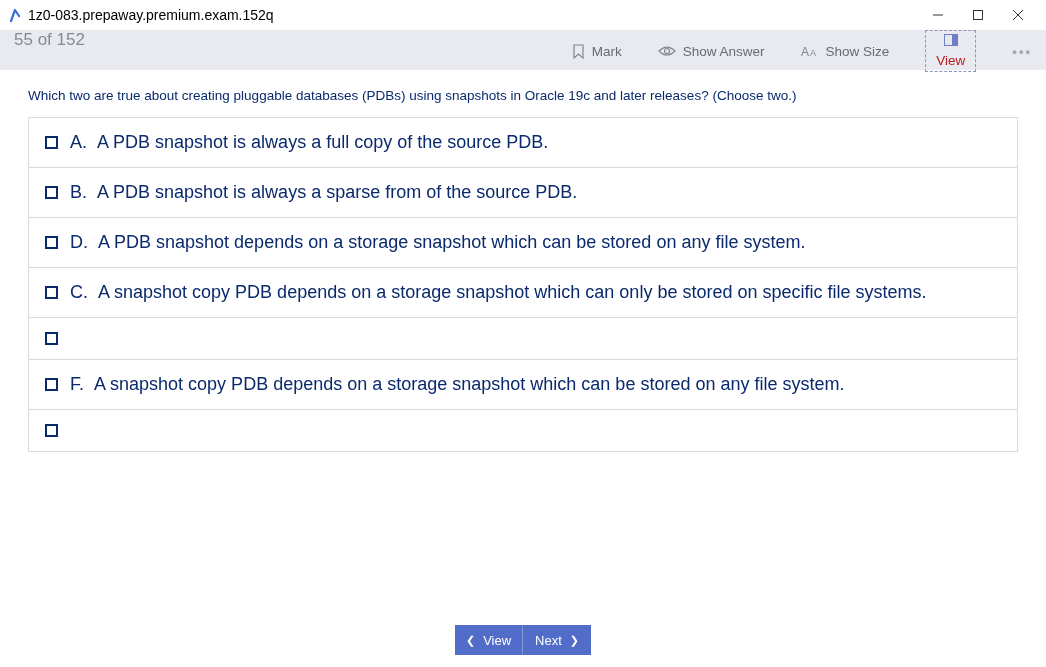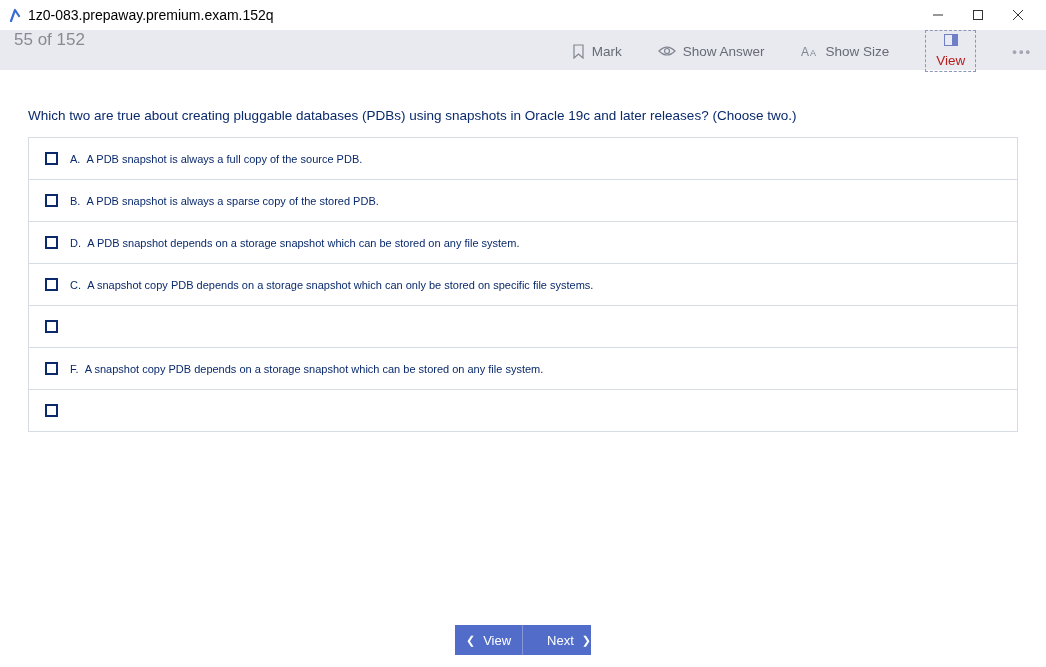--- a/index.html
+++ b/index.html
@@ -95,21 +95,20 @@
       font-size: 13px;
     }
     
     .content {
       padding: 18px 28px 0 28px;
     }
     .question {
       color: #0a2a6d;
       font-size: 13.5px;
       margin-bottom: 14px;
-      margin-top: 20px;
     }
     .options {
       border: 1px solid #d7dbe3;
     }
     .option {
       border-bottom: 1px solid #d7dbe3;
       padding: 14px 16px;
       display: flex;
       align-items: center;
       gap: 12px;
@@ -119,21 +118,21 @@
     }
     .chk {
       width: 13px;
       height: 13px;
       border: 2px solid #0a2a6d;
       flex-shrink: 0;
       background: #fff;
     }
     .option-text {
       color: #0a2a6d;
-      font-size: 11px;
+      font-size: 18px;
     }
     
     .footer {
       position: absolute;
       bottom: 12px;
       left: 0;
       right: 0;
       display: flex;
       justify-content: center;
     }
@@ -148,21 +147,20 @@
       width: 68px;
       display: flex;
       align-items: center;
       justify-content: center;
       gap: 8px;
       border-right: 1px solid rgba(255,255,255,0.3);
       cursor: pointer;
     }
     .nav-btn:last-child {
       border-right: none;
-      justify-content: flex-end;
     }
     .nav-btn .arr { font-size: 11px; }
   </style>
 </head>
 <body>
 
 <div class="titlebar">
   <div class="titlebar-left">
     <span class="app-icon">
       <svg width="12" height="14" viewBox="0 0 12 14">
@@ -235,21 +233,21 @@
 
 <div class="content">
   <div class="question">Which two are true about creating pluggable databases (PDBs) using snapshots in Oracle 19c and later releases? (Choose two.)</div>
   <div class="options">
     <div class="option">
       <span class="chk"></span>
       <span class="option-text"><span>A.</span>&nbsp;&nbsp;<span>A PDB snapshot is always a full copy of the source PDB.</span></span>
     </div>
     <div class="option">
       <span class="chk"></span>
-      <span class="option-text"><span>B.</span>&nbsp;&nbsp;<span>A PDB snapshot is always a sparse copy of the stored PDB.</span></span>
+      <span class="option-text"><span>B.</span>&nbsp;&nbsp;<span>A PDB snapshot is always a sparse from of the source PDB.</span></span>
     </div>
     <div class="option">
       <span class="chk"></span>
       <span class="option-text"><span>D.</span>&nbsp;&nbsp;<span>A PDB snapshot depends on a storage snapshot which can be stored on any file system.</span></span>
     </div>
     <div class="option">
       <span class="chk"></span>
       <span class="option-text"><span>C.</span>&nbsp;&nbsp;<span>A snapshot copy PDB depends on a storage snapshot which can only be stored on specific file systems.</span></span>
     </div>
     <div class="option">

